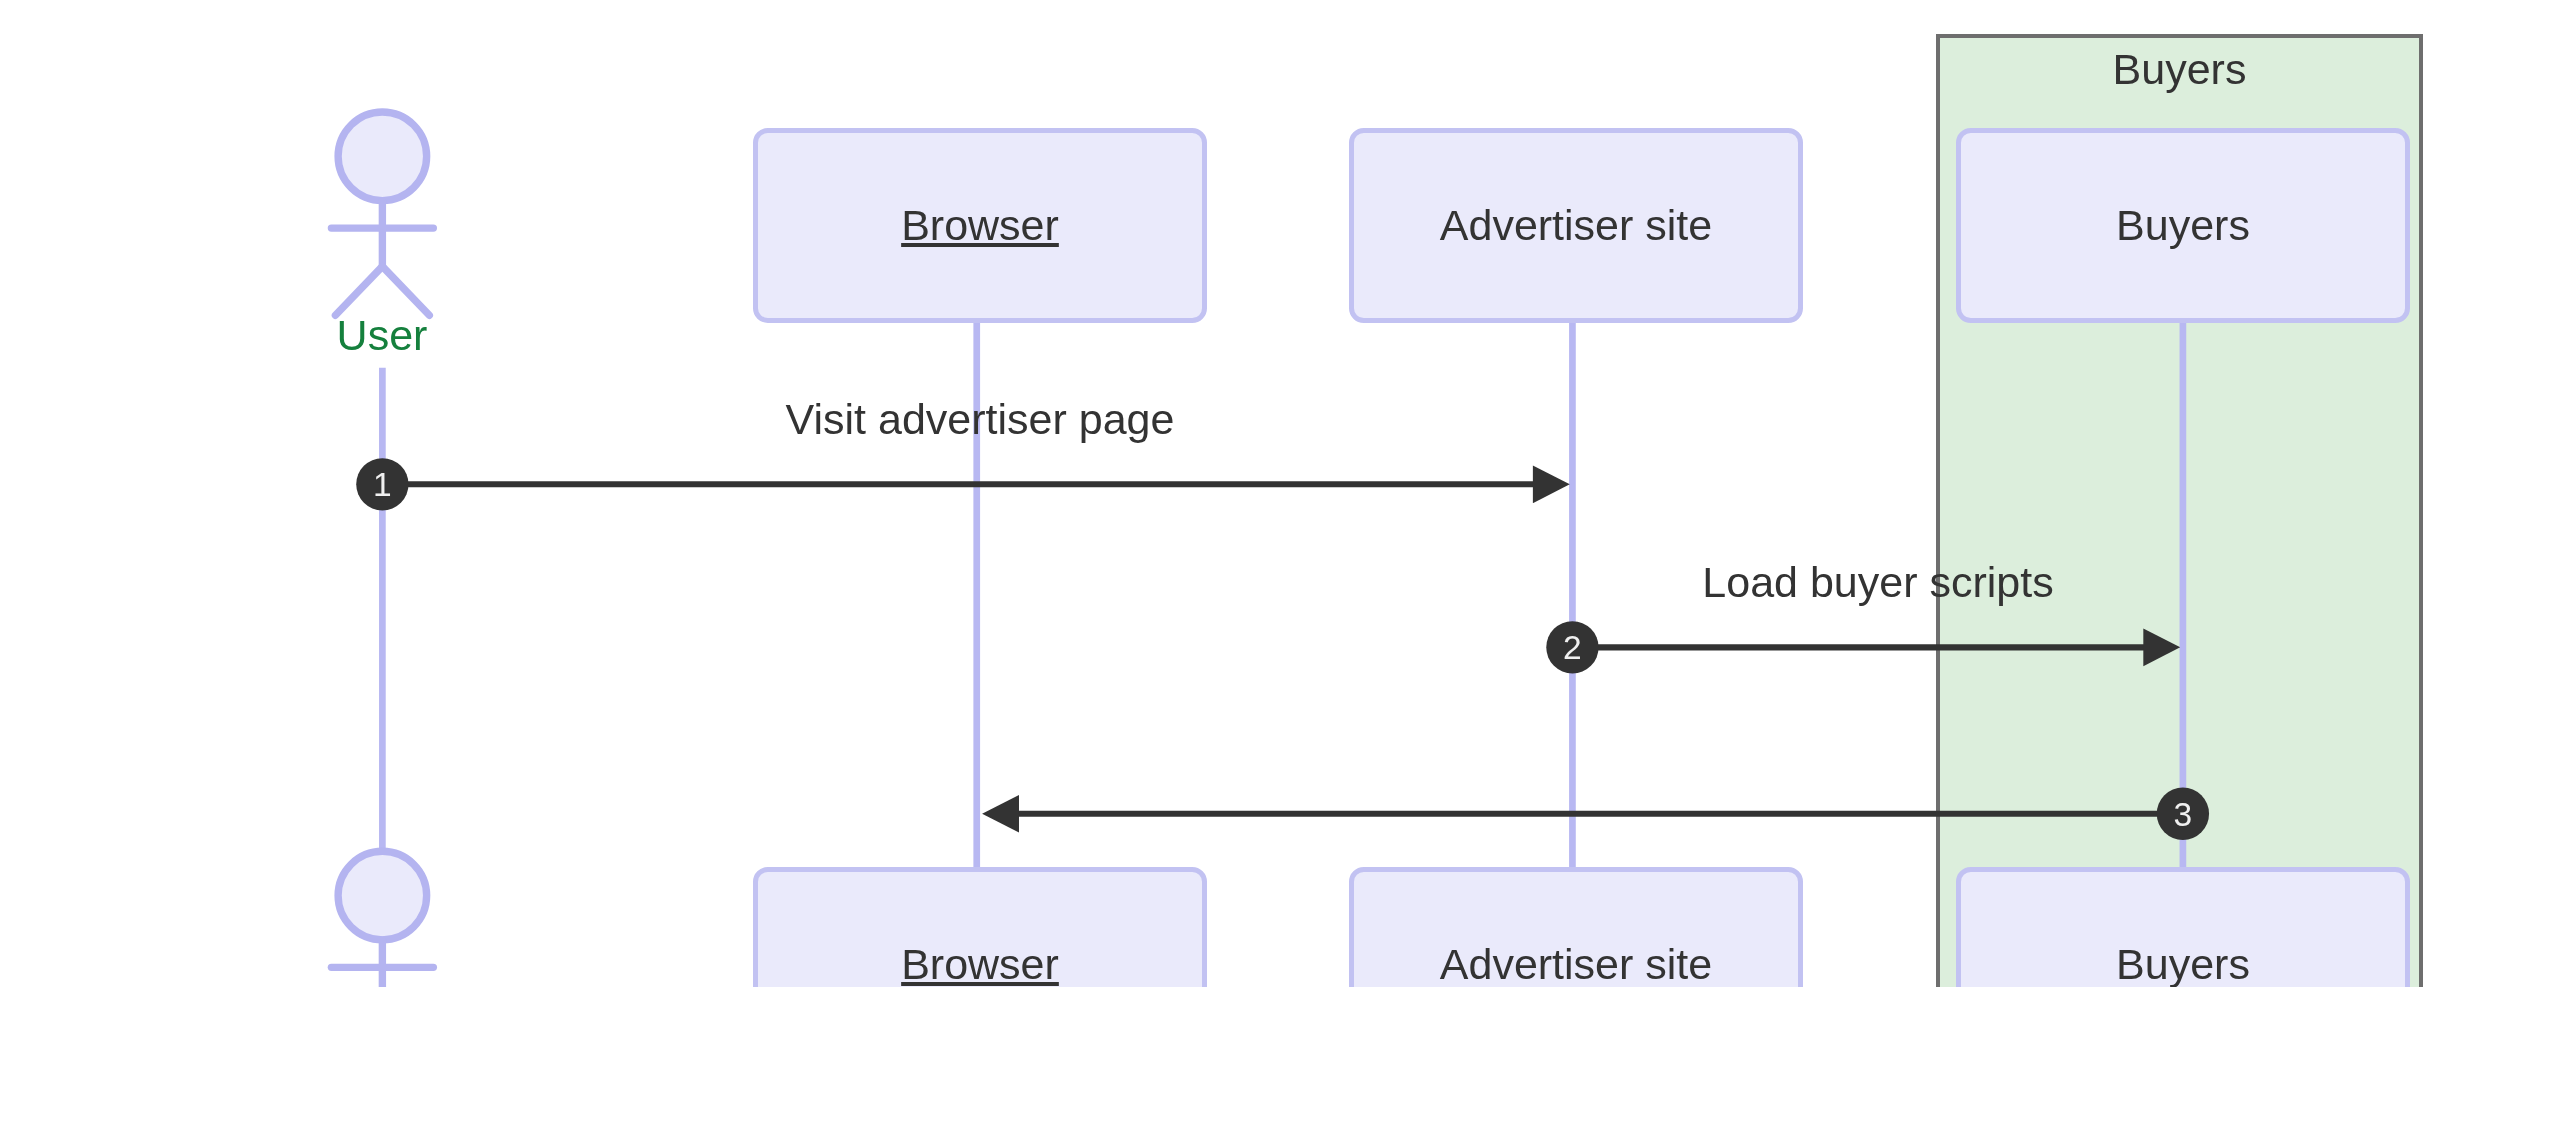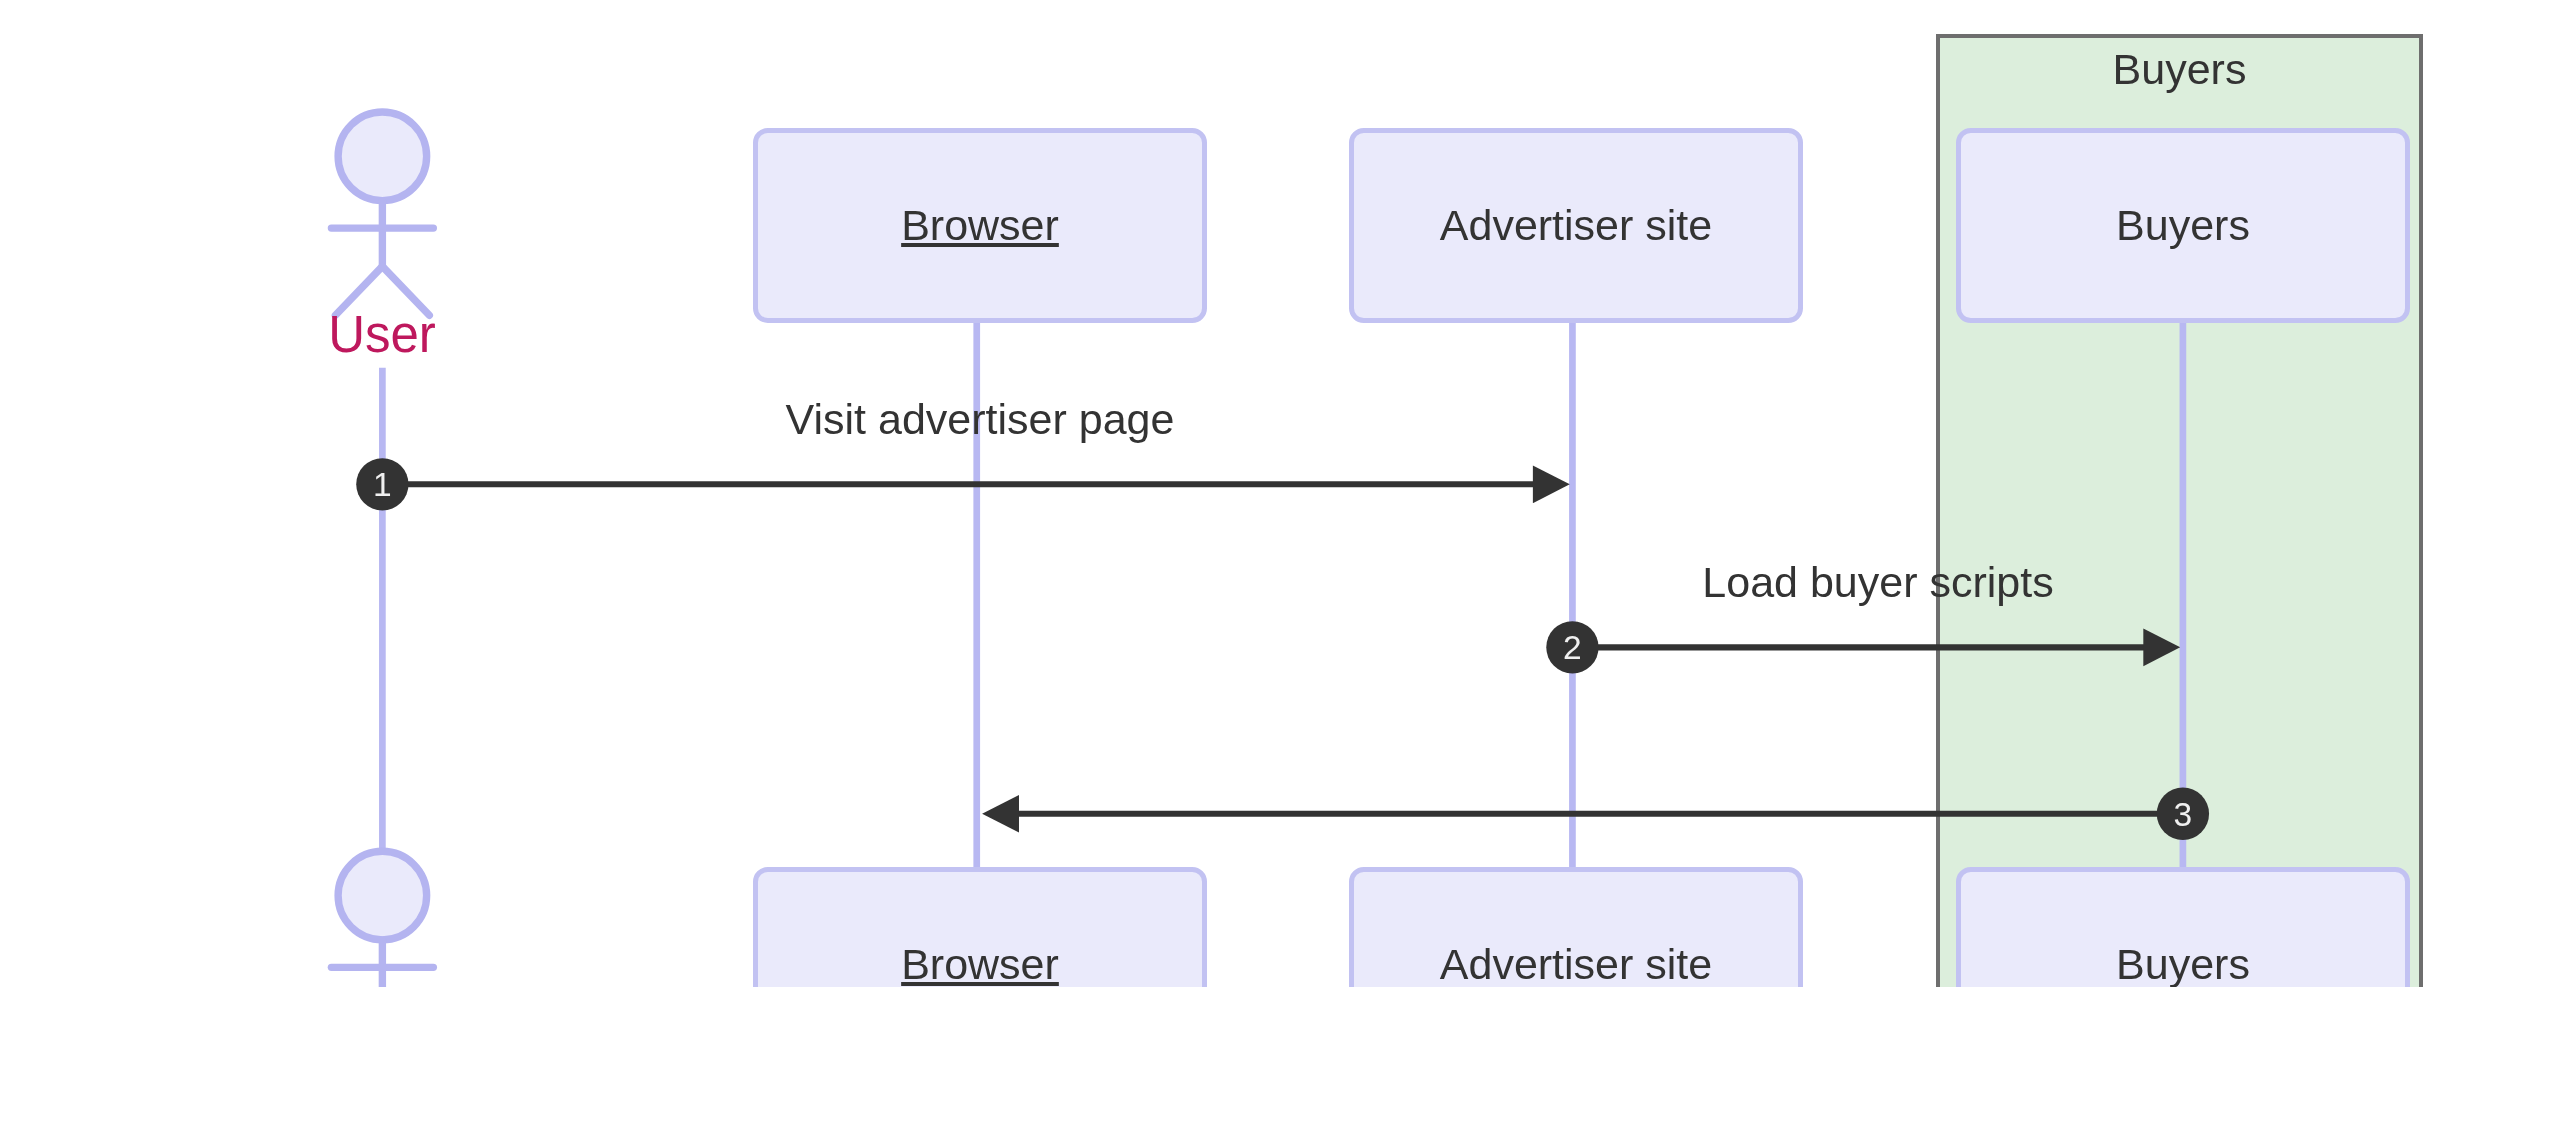--- a/index.html
+++ b/index.html
@@ -62,23 +62,23 @@
     line-height: 50px;
     color: #333333;
   }
   #msg1-label { left: 980px; top: 394px;  }
   #msg2-label { left: 1878px; top: 557px;  }
   #msg3-label { left: 1580px; top: 725px; }
   
   .actor-label {
     position: absolute;
     transform: translateX(-50%);
-    font-size: 51px;
+    font-size: 43px;
     line-height: 50px;
-    color: #be185d;
+    color: #15803d;
     white-space: nowrap;
   }
   #user-label-top    { left: 382px; top: 310px;  }
   #user-label-bottom { left: 382px; top: 1045px; }
   
   #lines-layer {
     position: absolute;
     left: 0; top: 0;
     width: 2576px; height: 1123px;
   }

